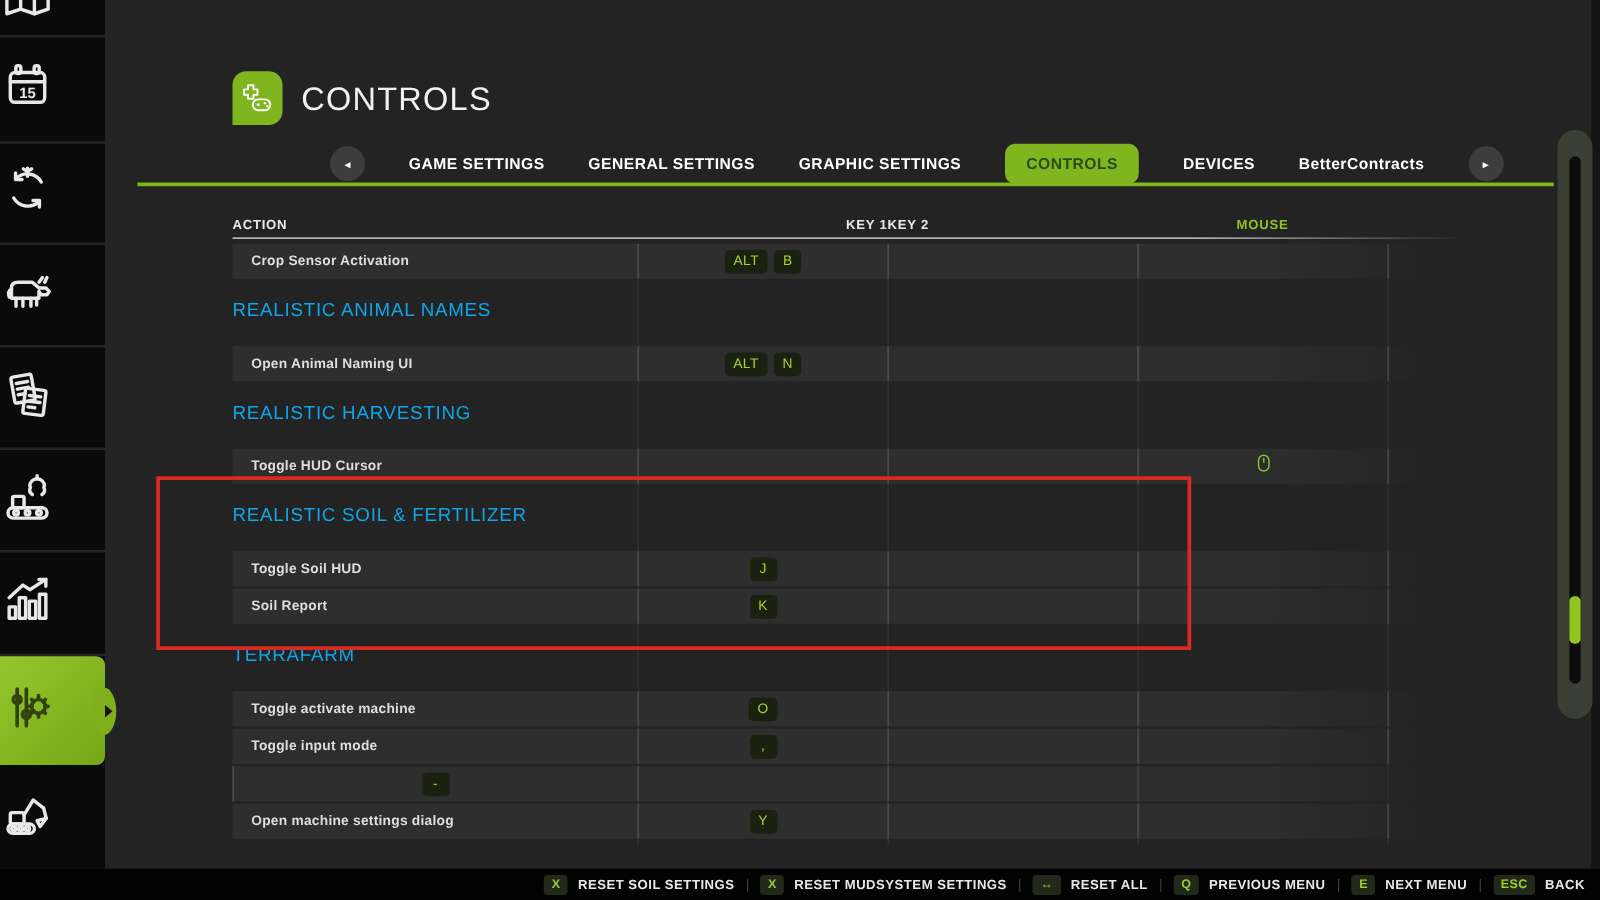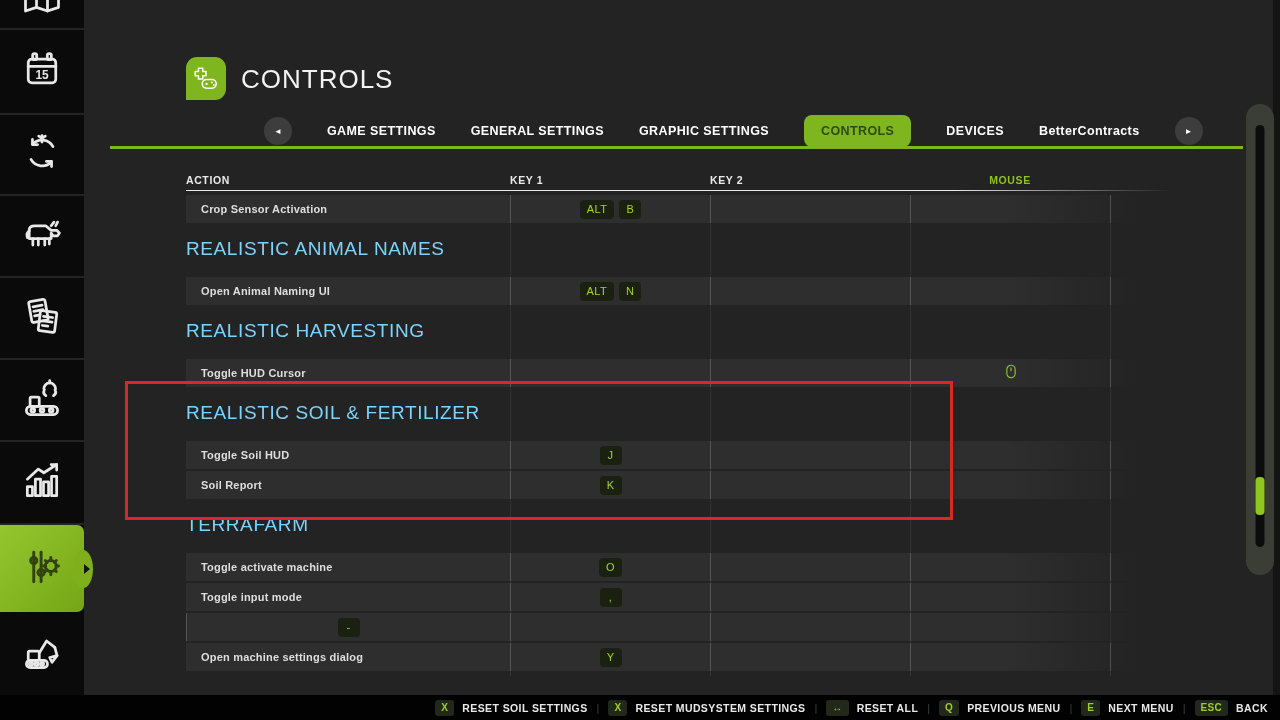--- a/index.html
+++ b/index.html
@@ -2,21 +2,21 @@
 <html><head>
 <meta charset="utf-8">
 <style>
   html,body{margin:0;padding:0;background:#111;}
   .stage{position:relative;width:1280px;height:720px;overflow:hidden;
     background:#232323;font-family:"Liberation Sans",sans-serif;-webkit-font-smoothing:antialiased;}
 
   
   .sidebar{position:absolute;left:0;top:0;width:84px;height:695px;background:#0a0a0a;z-index:6;
     display:flex;flex-direction:column;}
-  .side-item{position:relative;display:flex;align-items:center;justify-content:center;
+  .side-item{position:relative;display:flex;align-items:center;justify-content:flex-start;
     border-bottom:2px solid #242424;box-sizing:border-box;overflow:visible;}
   .side-item:nth-child(1){height:30px;overflow:hidden;}
   .side-item:nth-child(1) svg{transform:translateY(-12px);}
   .side-item:nth-child(2){height:85px;}
   .side-item:nth-child(3){height:81px;}
   .side-item:nth-child(4){height:82px;}
   .side-item:nth-child(5){height:82px;}
   .side-item:nth-child(6){height:82px;}
   .side-item:nth-child(7){height:83px;}
   .side-item:nth-child(8){height:87px;}
@@ -39,32 +39,32 @@
   .tabs{position:absolute;left:264px;top:114px;height:34px;display:flex;align-items:center;gap:35px;z-index:3;}
   .tab{font-size:12.5px;font-weight:bold;color:#ffffff;letter-spacing:.4px;cursor:pointer;white-space:nowrap;}
   .tab.active{background:#7fb51e;color:#2f4a10;padding:9px 17px;border-radius:8px;}
   .nav-circle{width:28px;height:28px;border-radius:50%;background:#3d3d3d;display:flex;align-items:center;justify-content:center;
     color:#fff;font-size:8px;cursor:pointer;}
   .tab-underline{position:absolute;left:110px;top:146px;width:1133px;height:3px;background:#7fb51e;z-index:2;}
 
   
   .col-h{position:absolute;top:174px;font-size:10.5px;font-weight:bold;color:#e9e9e9;letter-spacing:.6px;}
   .col-h.c0{left:186px;}
-  .col-h.c1{left:510px;width:200px;text-align:left;}
+  .col-h.c1{left:510px;width:200px;text-align:right;}
   .col-h.c2{left:710px;width:200px;text-align:left;}
   .col-h.c3{left:910px;width:200px;text-align:center;color:#8fc21f;}
   .head-line{position:absolute;left:186px;top:190px;width:984px;height:1px;
     background:linear-gradient(90deg,#e8e8e8 78%,rgba(232,232,232,0));}
 
   
   .guide{position:absolute;top:195px;height:481px;width:1px;background:rgba(140,140,140,.14);}
 
   
   .table{position:absolute;left:186px;top:195px;width:954px;z-index:1;}
-  .section-title{margin:13px 0 15px 0;height:26px;line-height:26px;font-size:19px;color:#7dd3fc;letter-spacing:.6px;}
+  .section-title{margin:13px 0 15px 0;height:26px;line-height:26px;font-size:15px;color:#0ea5e9;letter-spacing:.6px;}
   .row{height:28px;margin-bottom:2px;display:grid;grid-template-columns:324px 200px 200px 200px 30px;
     background:linear-gradient(90deg,#2e2e2e 0%,#2e2e2e 86%,rgba(46,46,46,0) 100%);align-items:stretch;cursor:pointer;}
   .cell{display:flex;align-items:center;}
   .cell.action{padding-left:15px;font-size:11px;font-weight:bold;color:#dedede;letter-spacing:.2px;}
   .cell.keys,.cell.mouse{justify-content:center;gap:5px;border-left:1px solid rgba(150,150,150,.38);}
   .cell.spacer{border-left:1px solid rgba(150,150,150,.30);}
   .kbadge{background:#1b2110;color:#a9d224;font-size:11px;font-weight:normal;letter-spacing:.4px;
     border-radius:4px;padding:3px 7px;min-width:8px;text-align:center;line-height:13px;}
 
   

